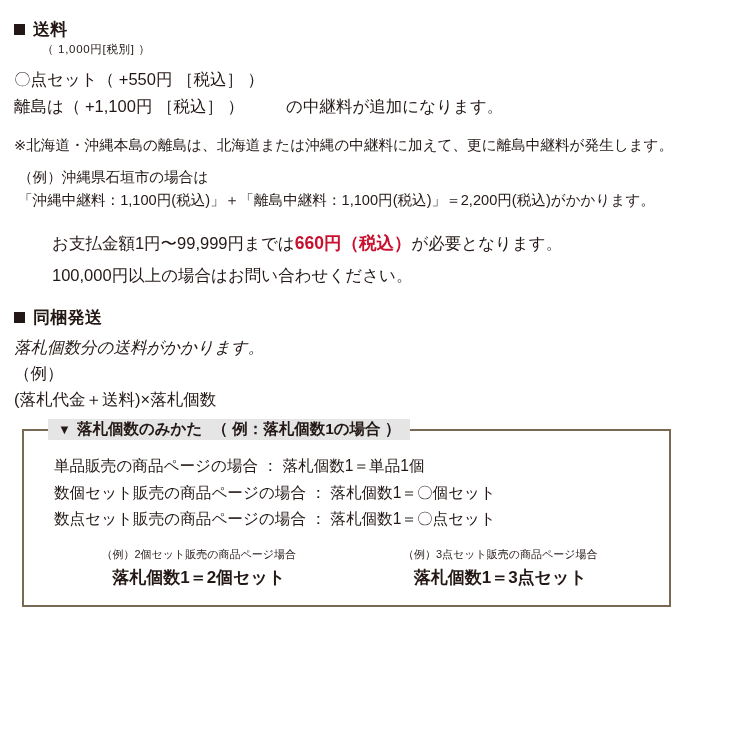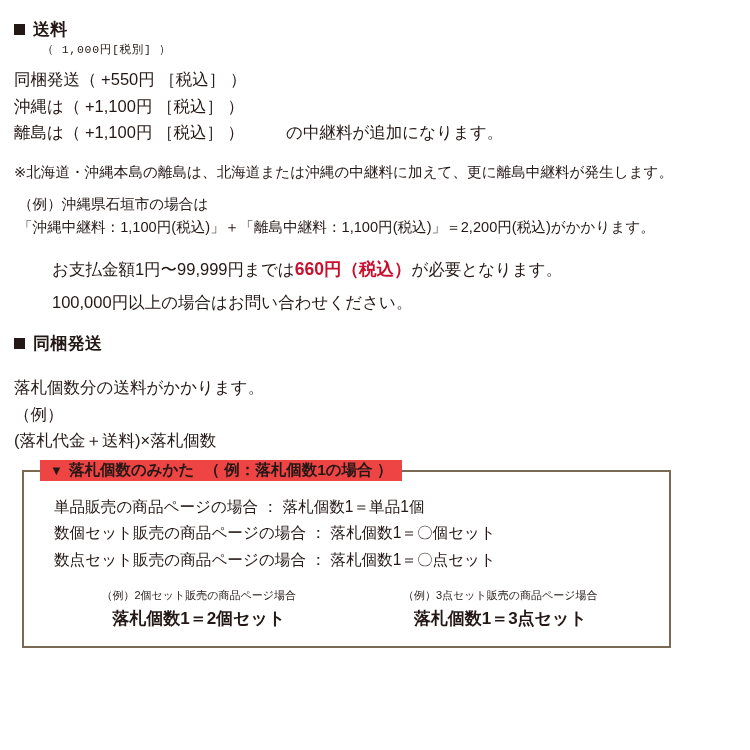--- a/index.html
+++ b/index.html
@@ -57,21 +57,20 @@
     font-size: 17px;
     color: #231815;
     margin-left: 4px;
     white-space: nowrap;
   }
   .tax-excl {
     font-size: 11.5px;
     color: #231815;
     margin: 1px 0 0 28px;
     letter-spacing: 0.06em;
-    font-family: Liberation Mono, monospace;
   }
 
   
   .regions {
     margin-top: 9px;
     font-size: 16.5px;
     line-height: 1.62;
     position: relative;
   }
   .regions .line { white-space: nowrap; }
@@ -116,22 +115,22 @@
   
   .framed {
     position: relative;
     margin: 16px 8px 0 8px;
     border: 2px solid #7a6a53;
     padding: 22px 18px 16px 18px;
   }
   .framed-title {
     position: absolute;
     top: -12px;
-    left: 16px;
-    background: #ef4444;
+    left: 24px;
+    background: #e5e5e5;
     padding: 0 10px;
     font-size: 15.5px;
     font-weight: bold;
     white-space: nowrap;
   }
   .framed-title .tri { margin-right: 6px; font-size: 13px; }
   .framed-title .case { font-weight: bold; margin-left: 10px; }
   .framed-list {
     font-size: 15.6px;
     line-height: 1.72;
@@ -168,22 +167,21 @@
 <div class="page">
 
   <div class="sec-head">
     <span class="sq"></span>
     <span>送料</span>
   </div>
 
   <div class="tax-excl">（ 1,000円[税別] ）</div>
 
   <div class="regions">
-    <div class="line">同梱発送（ +550円 ［税込］ ）</div>
-    <div class="line">沖縄は（ +1,100円 ［税込］ ）</div>
+    <div class="line">〇点セット（ +550円 ［税込］ ）</div>
     <div class="line">
       <span>離島は（ +1,100円 ［税込］ ）</span><span class="trailer">の中継料が追加になります。</span>
     </div>
   </div>
 
   <div class="note-star">※北海道・沖縄本島の離島は、北海道または沖縄の中継料に加えて、更に離島中継料が発生します。</div>
   <div class="note-ex">
     <div>（例）沖縄県石垣市の場合は</div>
     <div>「沖縄中継料：1,100円(税込)」＋「離島中継料：1,100円(税込)」＝2,200円(税込)がかかります。</div>
   </div>
@@ -193,21 +191,21 @@
       <span>お支払金額1円〜99,999円までは</span><span class="red-bold">660円（税込）</span><span>が必要となります。</span>
     </div>
     <div class="body-line">100,000円以上の場合はお問い合わせください。</div>
   </div>
 
   <div class="block">
     <div class="sec-head">
       <span class="sq"></span>
       <span>同梱発送</span>
     </div>
-    <div class="body-small" style="margin-top:19px;">落札個数分の送料がかかります。</div>
+    <div class="body-small" style="margin-top:5px;font-style:italic;">落札個数分の送料がかかります。</div>
     <div class="body-small">（例）</div>
     <div class="body-small">(落札代金＋送料)×落札個数</div>
   </div>
 
   <div class="framed">
     <div class="framed-title">
       <span class="tri">▼</span><span>落札個数のみかた</span><span class="case">（ 例：落札個数1の場合 ）</span>
     </div>
     <div class="framed-list">
       <div>単品販売の商品ページの場合 ： 落札個数1＝単品1個</div>

